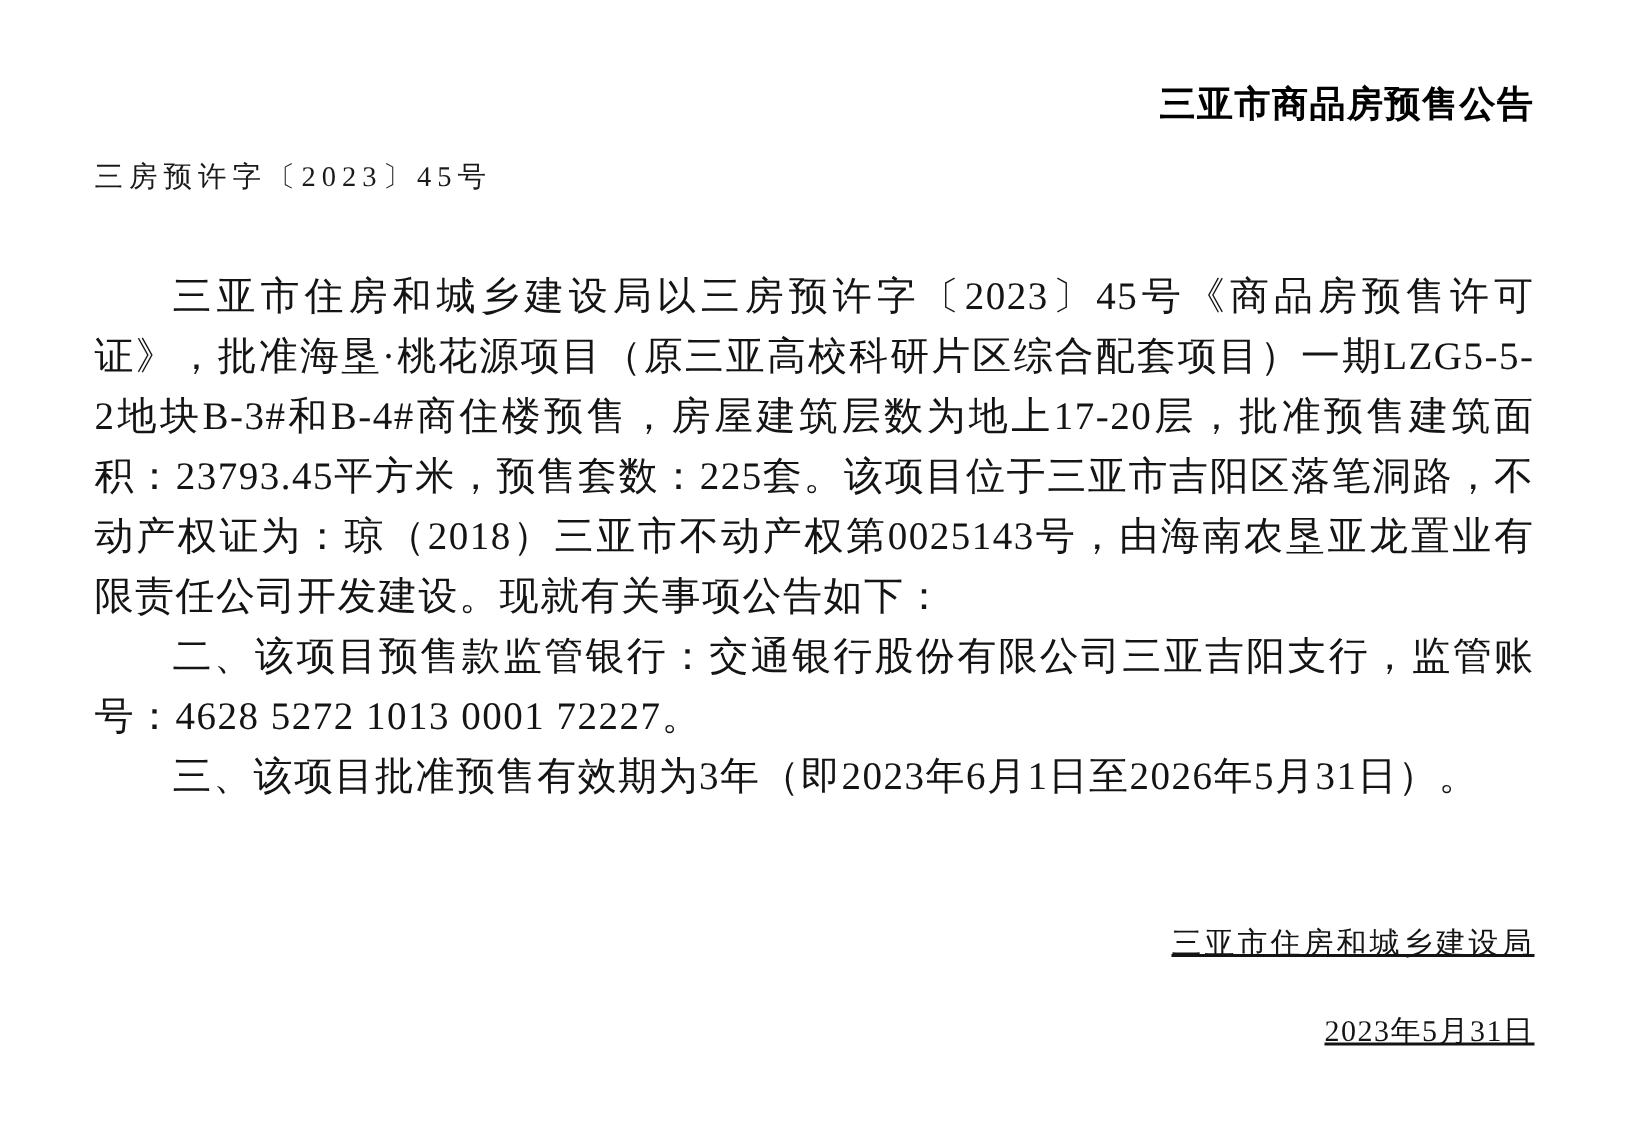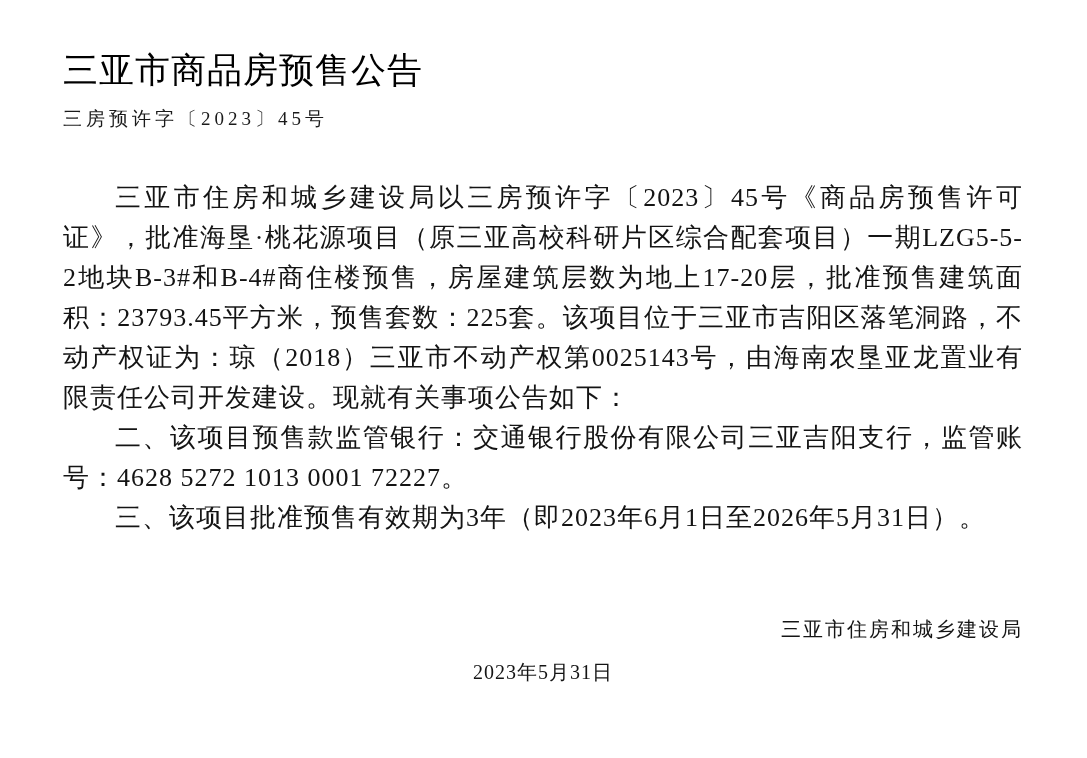--- a/index.html
+++ b/index.html
@@ -16,24 +16,24 @@
   }
   .page {
     box-sizing: border-box;
     width: 1087px;
     height: 758px;
     padding: 50px 64px 0 63px;
     background: #ffffff;
   }
   .doc-title {
     margin: 0;
-    text-align: left;
+    text-align: right;
     font-family: "Liberation Sans", "DejaVu Sans", sans-serif;
-    font-weight: normal;
-    font-size: 35px;
+    font-weight: bold;
+    font-size: 24px;
     line-height: 40px;
     letter-spacing: 1px;
     color: #000000;
   }
   .doc-number {
     margin-top: 16px;
     text-align: left;
     font-size: 19px;
     line-height: 26px;
     letter-spacing: 4px;
@@ -50,30 +50,30 @@
   }
   .doc-body p {
     margin: 0;
     text-indent: 2em;
   }
   .doc-footer {
     margin-top: 76px;
     text-align: right;
     font-size: 20px;
     color: #141414;
+    text-decoration: underline;
   }
   .doc-footer .signature {
     line-height: 30px;
     letter-spacing: 2px;
   }
   .doc-footer .date {
-    margin-top: 13px;
+    margin-top: 29px;
     line-height: 30px;
     letter-spacing: 1px;
-    text-align: center;
   }
 </style>
 </head>
 <body>
 
 <div class="page">
   <h1 class="doc-title">三亚市商品房预售公告</h1>
 
   <div class="doc-number">三房预许字〔2023〕45号</div>
 

